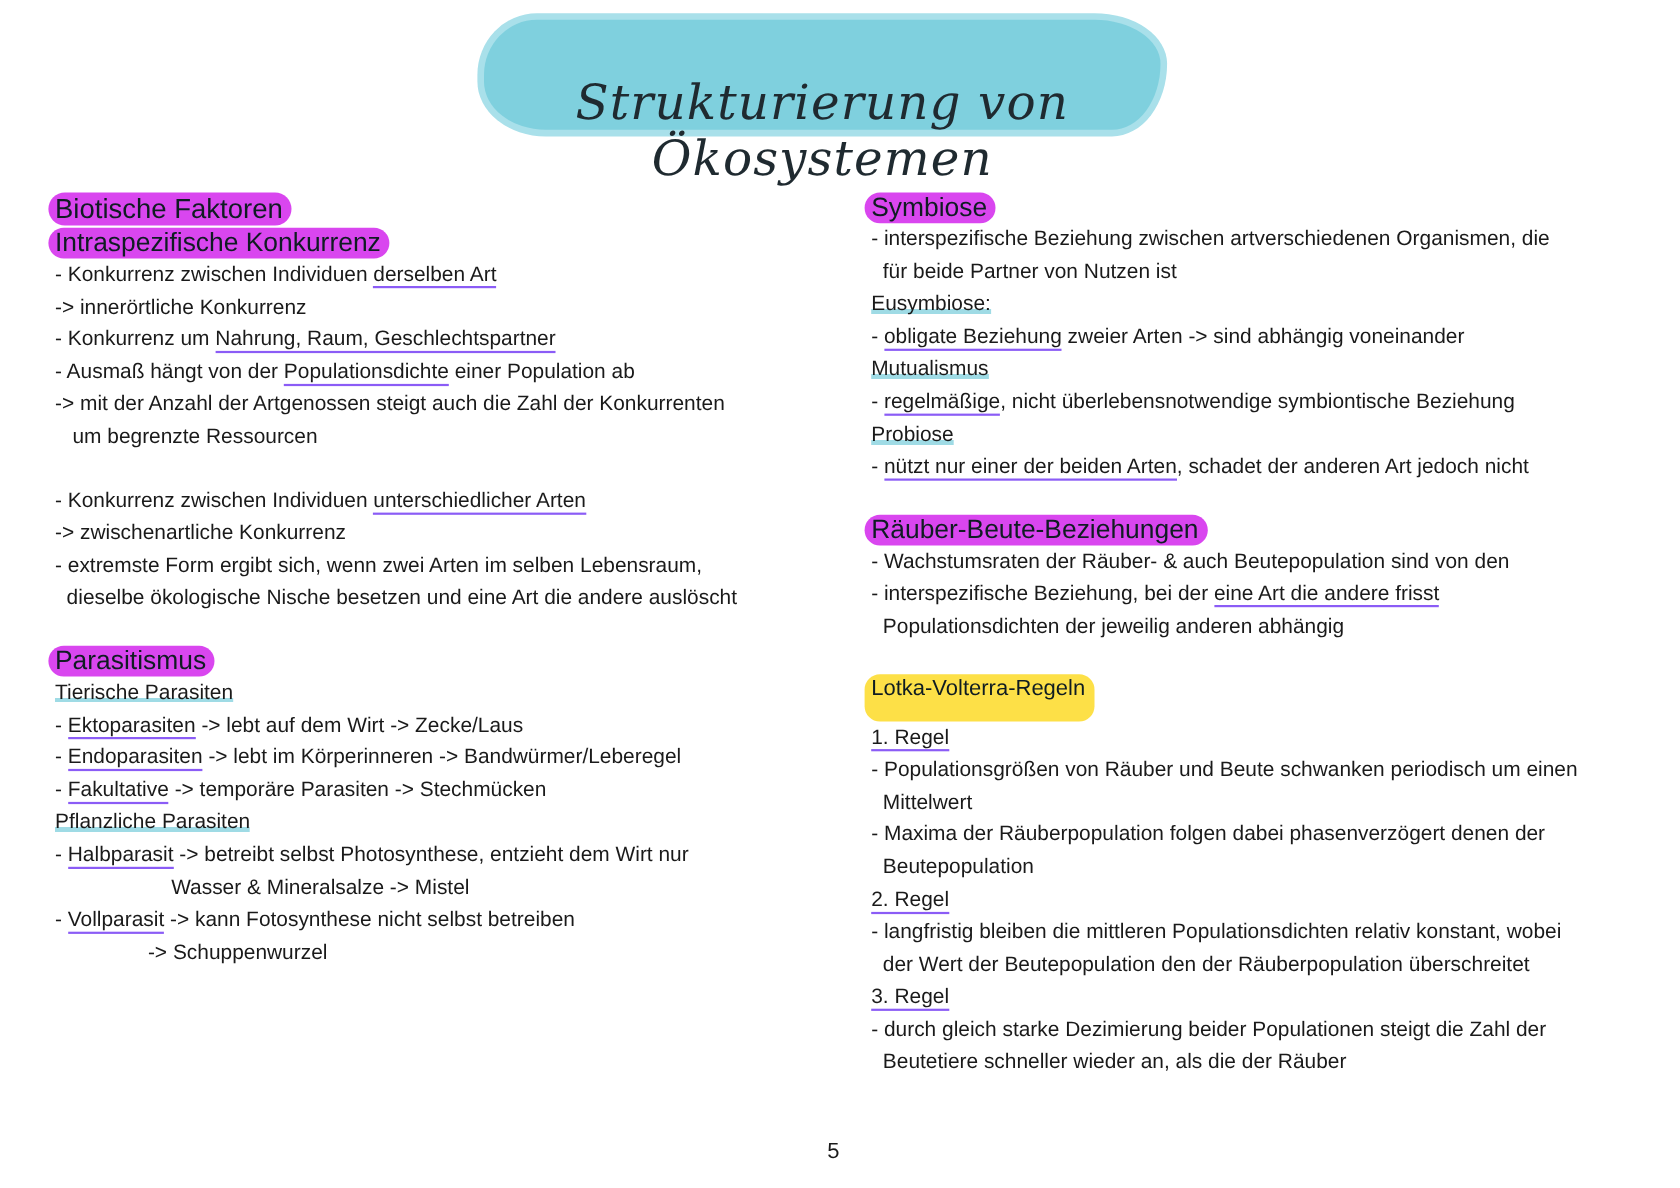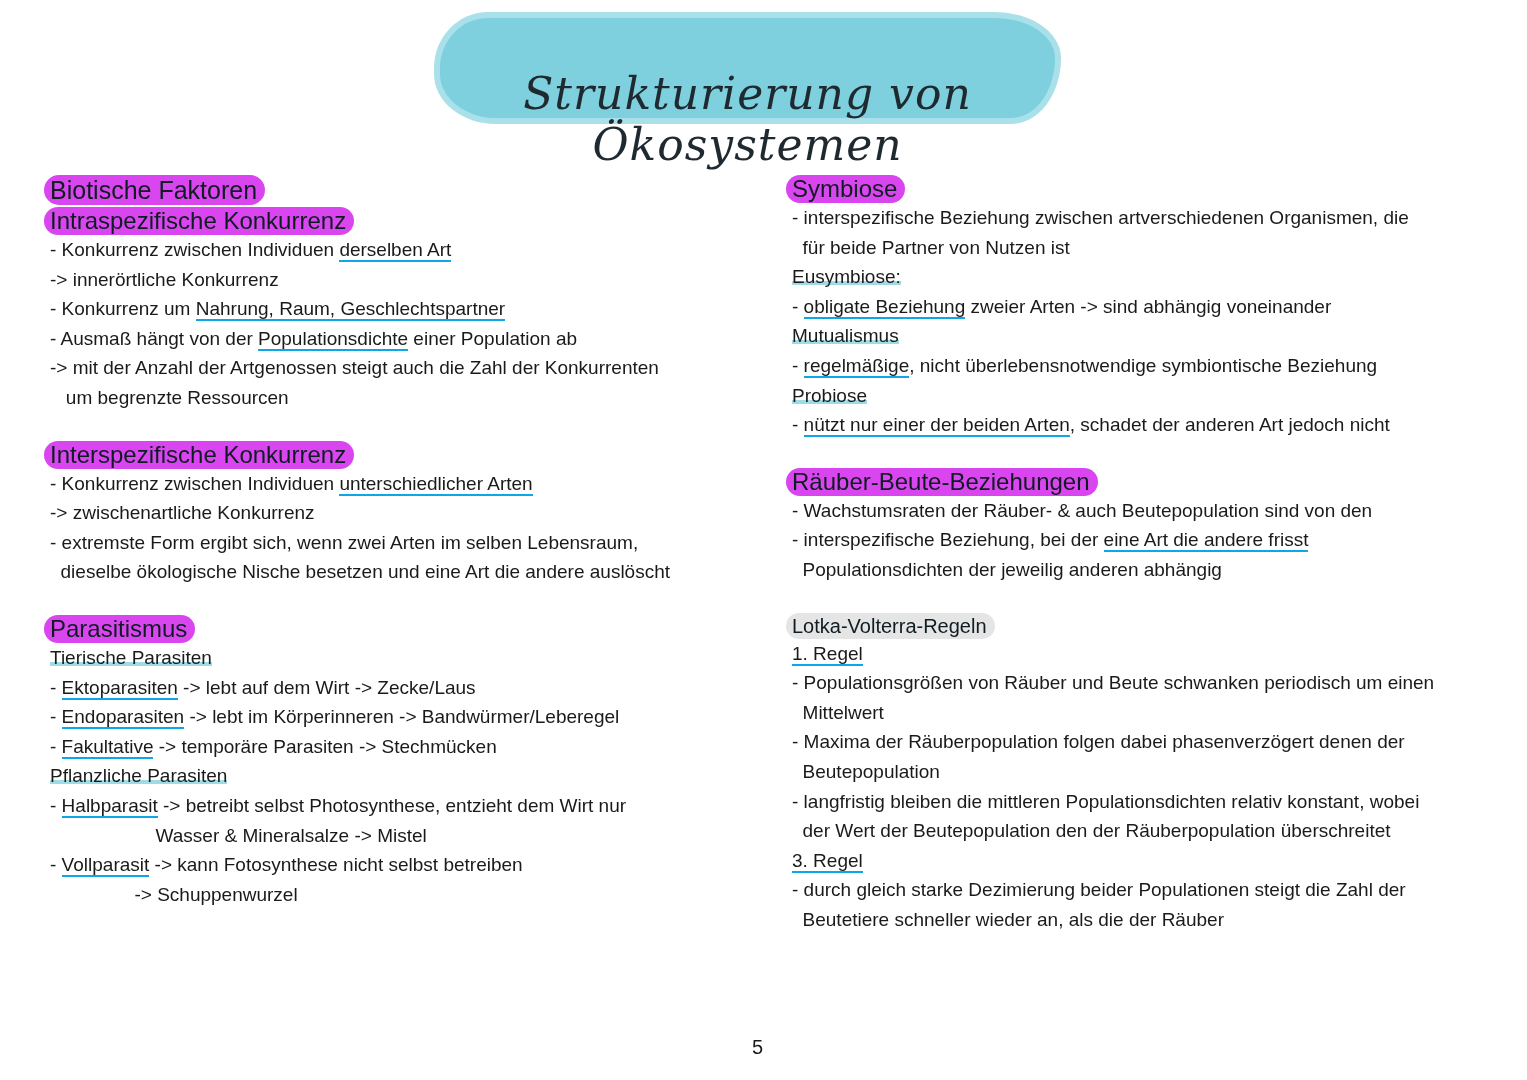--- a/index.html
+++ b/index.html
@@ -29,37 +29,37 @@
     display: inline-block; background: #d946ef; border-radius: 16px;
     font-size: 25px; line-height: 30px; padding: 0 8px 0 6px; color: #0f1c22;
     font-family: "Liberation Sans", sans-serif;
   }
   .h2 {
     display: inline-block; background: #d946ef; border-radius: 16px;
     font-size: 24px; line-height: 28px; padding: 0 8px 0 6px; color: #0f1c22;
     font-family: "Liberation Sans", sans-serif;
   }
   .h3 {
-    display: inline-block; background: #e5e5e5; border-radius: 14px;
-    font-size: 20px; line-height: 26px; padding: 0 8px 0 6px; color: #0f1c22;
+    display: inline-block; background: #fde047; border-radius: 14px;
+    font-size: 20px; line-height: 26px; padding: 0 8px 17px 6px; color: #0f1c22;
     font-family: "Liberation Sans", sans-serif;
   }
   .line {
     font-family: Liberation Sans, sans-serif;
     font-size: 19px; line-height: 29.6px; color: #1a1a1a; white-space: pre;
     padding-left: 6px;
   }
   .sub {
     font-family: "Liberation Sans", sans-serif;
     font-size: 19px; line-height: 29.6px; color: #1a1a1a; padding-left: 6px;
   }
   .sub span {
     background: linear-gradient(transparent 72%, #9fdbe5 72%, #9fdbe5 92%, transparent 92%);
   }
-  .u { border-bottom: 2px solid #0ea5e9; margin-top: 23px; }
+  .u { border-bottom: 2px solid #8b5cf6; margin-top: 23px; }
   .gap { height: 28px; }
   .page-number {
     position: absolute; left: 752px; top: 1036px; font-size: 20px;
     font-family: "Liberation Sans", sans-serif; color: #1a1a1a;
   }
 </style>
 </head>
 <body>
 
 <div class="title-wrap">
@@ -75,21 +75,20 @@
         <div class="line"><span>- Konkurrenz zwischen Individuen </span><span class="u">derselben Art</span></div>
         <div class="line"><span>-&gt; innerörtliche Konkurrenz</span></div>
         <div class="line"><span>- Konkurrenz um </span><span class="u">Nahrung, Raum, Geschlechtspartner</span></div>
         <div class="line"><span>- Ausmaß hängt von der </span><span class="u">Populationsdichte</span><span> einer Population ab</span></div>
         <div class="line"><span>-&gt; mit der Anzahl der Artgenossen steigt auch die Zahl der Konkurrenten</span></div>
         <div class="line"><span>   um begrenzte Ressourcen</span></div>
       </div>
   </div>
   <div class="gap"></div>
   <div class="section">
-    <div><span class="h2">Interspezifische Konkurrenz</span></div>
     <div>
         <div class="line"><span>- Konkurrenz zwischen Individuen </span><span class="u">unterschiedlicher Arten</span></div>
         <div class="line"><span>-&gt; zwischenartliche Konkurrenz</span></div>
         <div class="line"><span>- extremste Form ergibt sich, wenn zwei Arten im selben Lebensraum,</span></div>
         <div class="line"><span>  dieselbe ökologische Nische besetzen und eine Art die andere auslöscht</span></div>
       </div>
   </div>
   <div class="gap"></div>
   <div class="section">
     <div><span class="h2">Parasitismus</span></div>
@@ -141,20 +140,21 @@
   <div class="gap"></div>
   <div class="section">
     <div><span class="h3">Lotka-Volterra-Regeln</span></div>
     <div class="line"><span class="u">1. Regel</span></div>
     <div>
         <div class="line">- Populationsgrößen von Räuber und Beute schwanken periodisch um einen</div>
         <div class="line">  Mittelwert</div>
         <div class="line">- Maxima der Räuberpopulation folgen dabei phasenverzögert denen der</div>
         <div class="line">  Beutepopulation</div>
       </div>
+    <div class="line"><span class="u">2. Regel</span></div>
     <div>
         <div class="line">- langfristig bleiben die mittleren Populationsdichten relativ konstant, wobei</div>
         <div class="line">  der Wert der Beutepopulation den der Räuberpopulation überschreitet</div>
       </div>
     <div class="line"><span class="u">3. Regel</span></div>
     <div>
         <div class="line">- durch gleich starke Dezimierung beider Populationen steigt die Zahl der</div>
         <div class="line">  Beutetiere schneller wieder an, als die der Räuber</div>
       </div>
   </div>

